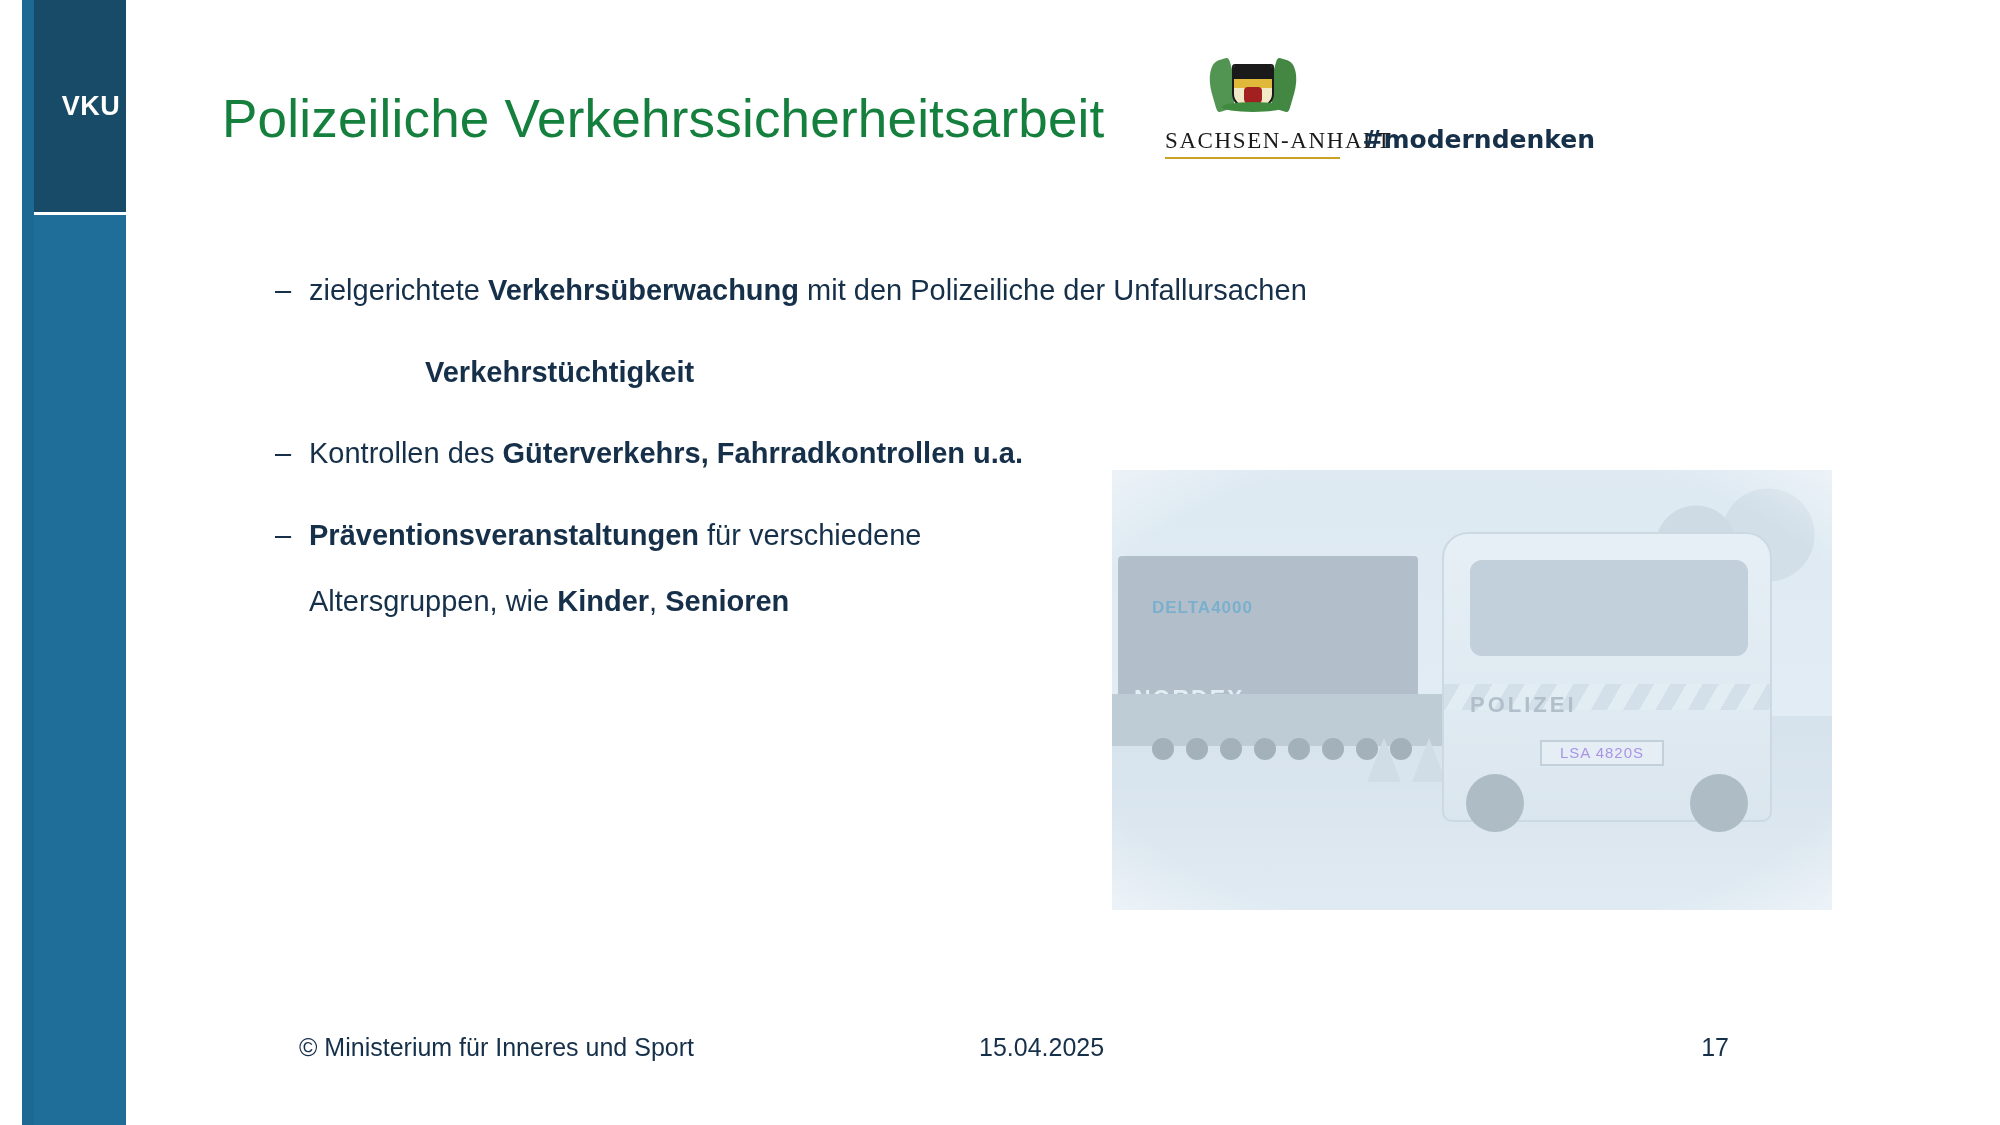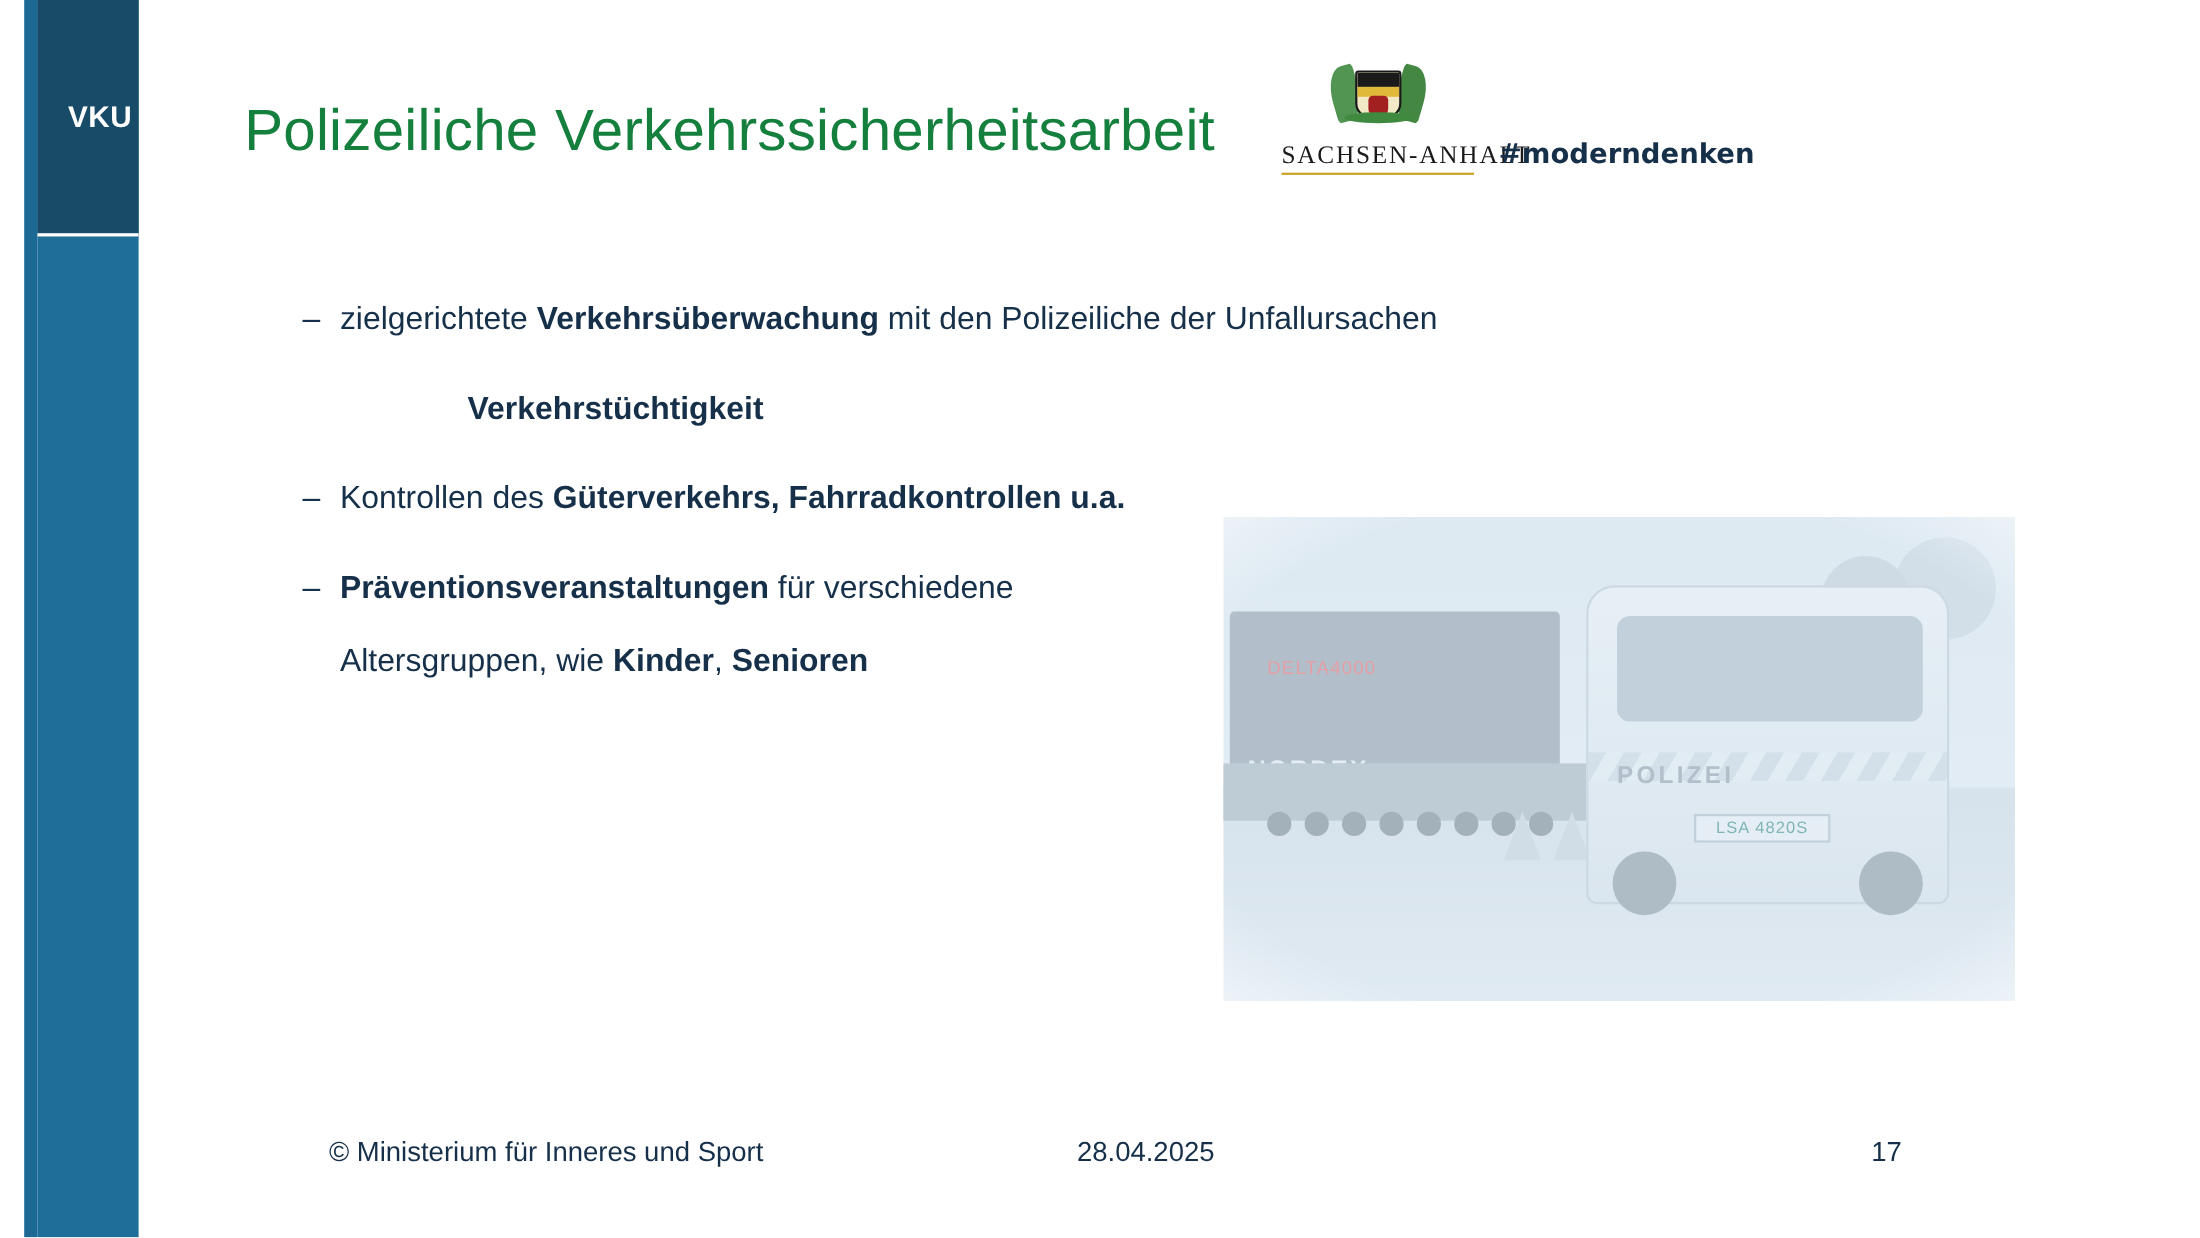--- a/index.html
+++ b/index.html
@@ -222,21 +222,21 @@
   .photo .truck {
     position: absolute;
     left: 6px; top: 86px;
     width: 300px; height: 160px;
     background: #7e8d9a;
     border-radius: 4px;
   }
   .photo .truck-label {
     position: absolute;
     left: 40px; top: 128px;
-    font-size: 17px; font-weight: normal; color: #ef4444;
+    font-size: 17px; font-weight: bold; color: #0369a1;
     letter-spacing: 1px;
   }
   .photo .truck-label2 {
     position: absolute;
     left: 22px; top: 216px;
     font-size: 23px; font-weight: bold; color: #eaf1f6;
     letter-spacing: 2px;
   }
   .photo .trailer {
     position: absolute;
@@ -287,21 +287,21 @@
     letter-spacing: 3px;
   }
   .photo .van .plate {
     position: absolute;
     left: 96px; top: 206px;
     width: 124px; height: 26px;
     background: #eef3f7;
     border: 2px solid #9fb1bf;
     box-sizing: border-box;
     font-size: 15px;
-    color: #0f766e;
+    color: #6d28d9;
     text-align: center;
     line-height: 22px;
     letter-spacing: 1px;
   }
   .photo .van .wheel {
     position: absolute;
     bottom: -12px;
     width: 58px; height: 58px;
     border-radius: 50%;
     background: #76858f;
@@ -430,17 +430,17 @@
       <div class="polizei">POLIZEI</div>
       <div class="plate">LSA 4820S</div>
       <div class="wheel l"></div>
       <div class="wheel r"></div>
     </div>
     <div class="tint"></div>
   </div>
 
   <div class="footer">
     <div class="copy">© Ministerium für Inneres und Sport</div>
-    <div class="date">28.04.2025</div>
+    <div class="date">15.04.2025</div>
     <div class="pageno">17</div>
   </div>
 
 </div>
 
 </body></html>

